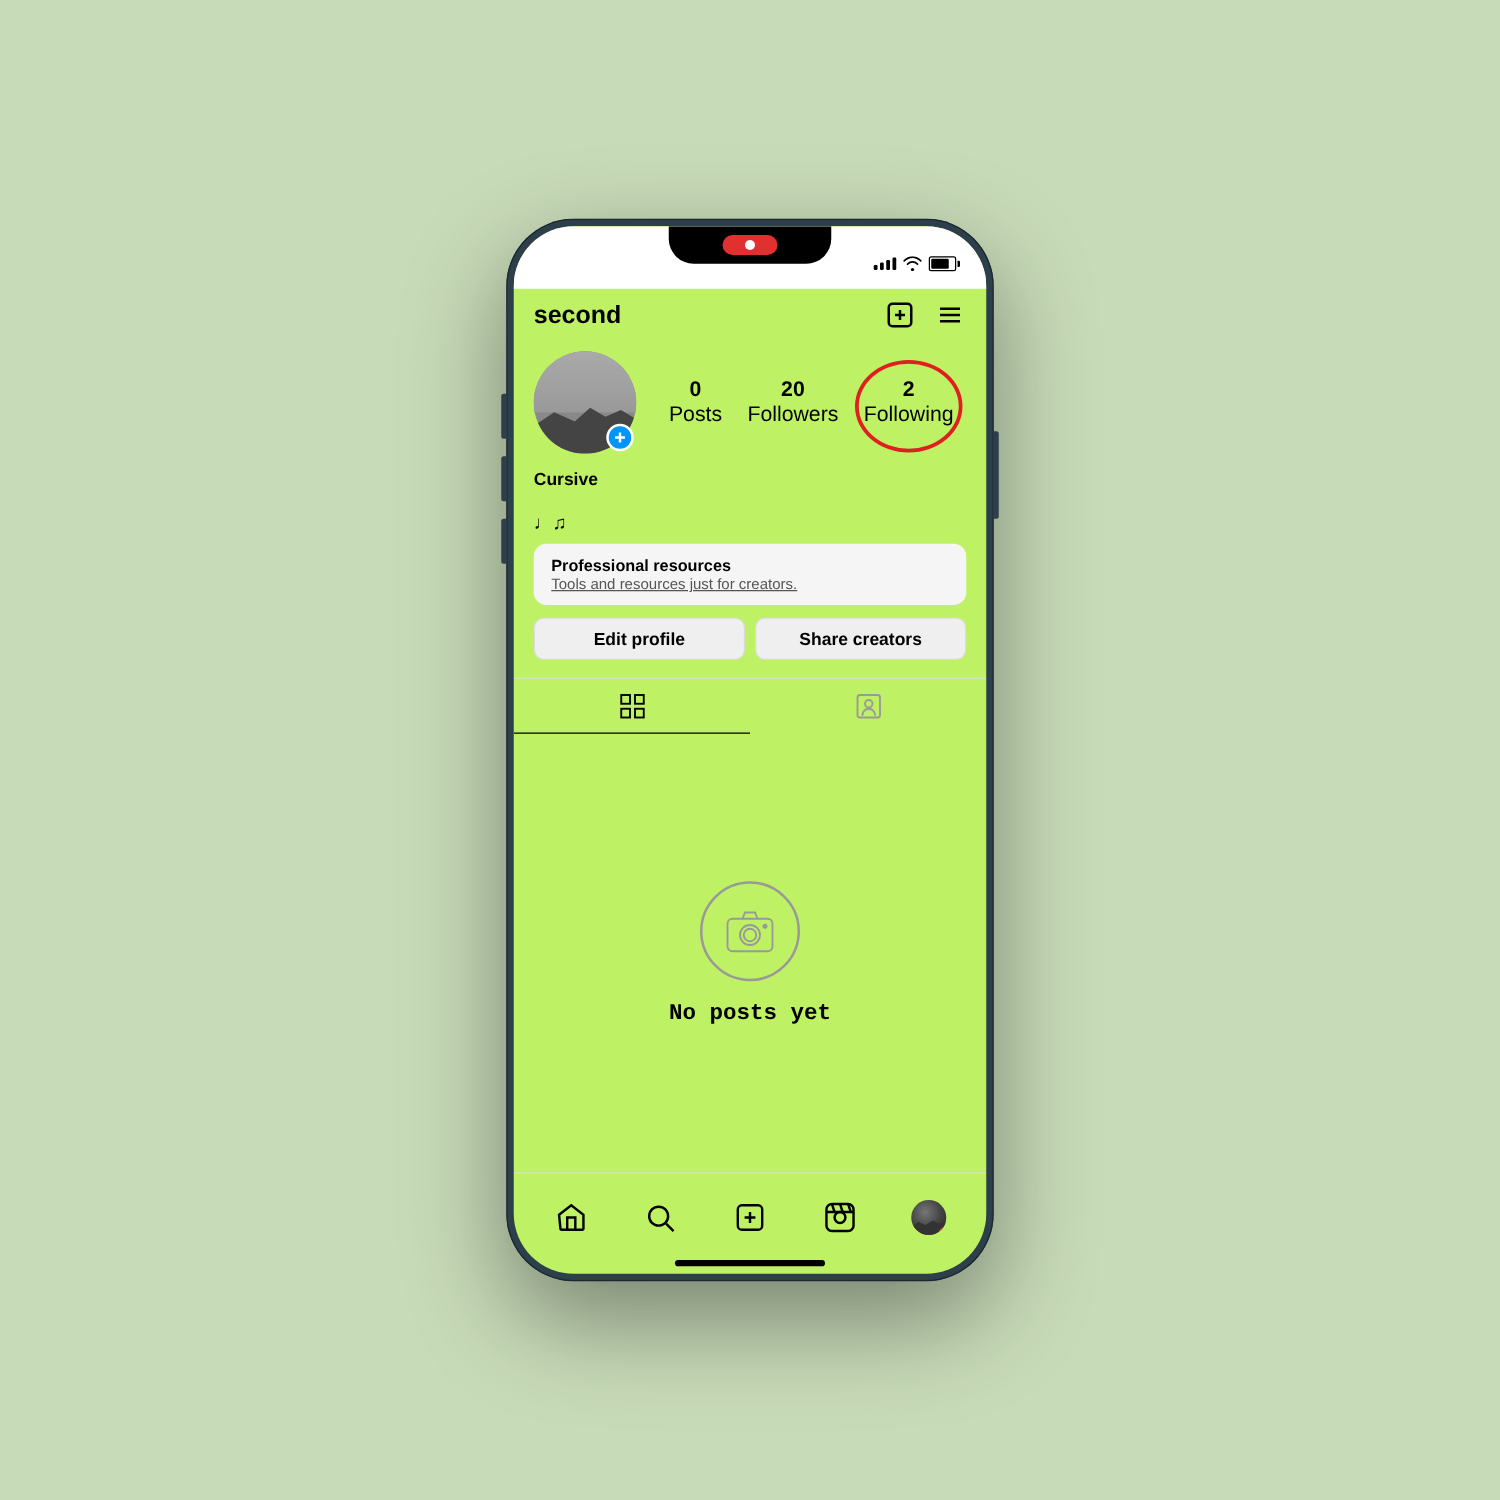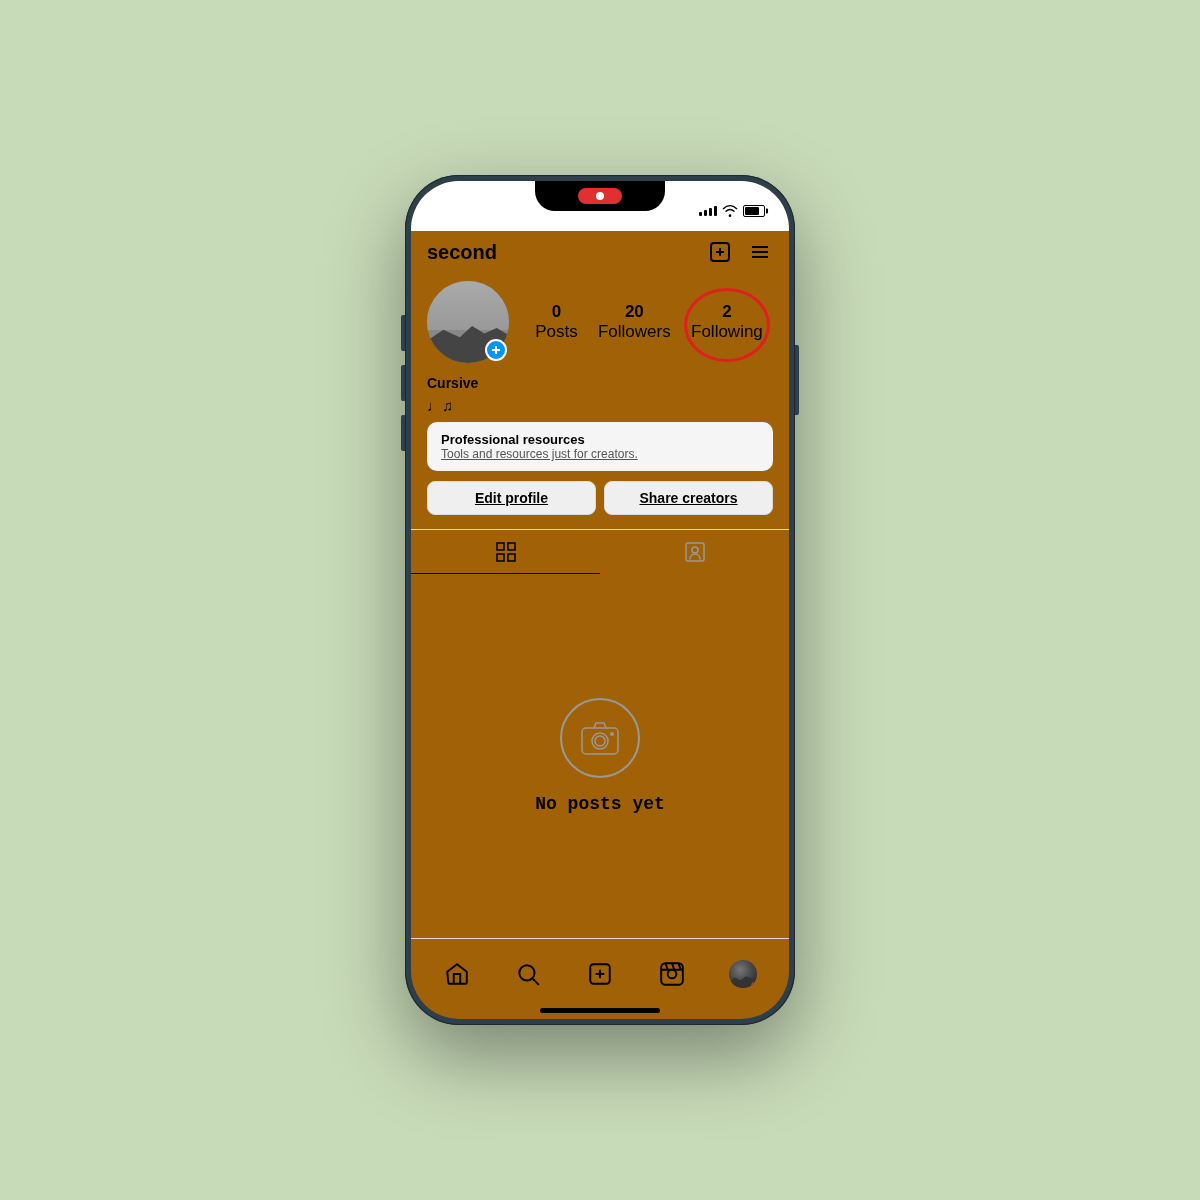--- a/index.html
+++ b/index.html
@@ -43,21 +43,21 @@
       top: 170px;
       width: 4px;
       height: 70px;
       background: #2d3f4a;
       border-radius: 0 2px 2px 0;
     }
 
     .phone-screen {
       width: 100%;
       height: 100%;
-      background: #a16207;
+      background: #bef264;
       border-radius: 48px;
       overflow: hidden;
       display: flex;
       flex-direction: column;
     }
 
     
     .status-bar {
       height: 50px;
       background: white;
@@ -260,21 +260,21 @@
       height: 68px;
       border: 3px solid #e02020;
       border-radius: 50%;
       pointer-events: none;
     }
 
     .profile-name {
       font-size: 14px;
       font-weight: 600;
       color: #000;
-      margin-bottom: 6px;
+      margin-bottom: 19px;
     }
 
     .profile-bio {
       font-size: 15px;
       color: #000;
     }
 
     
     .pro-dashboard {
       margin: 8px 0 10px;
@@ -294,21 +294,20 @@
       font-size: 12px;
       color: #555;
       text-decoration: underline;
     }
 
     
     .action-buttons {
       display: flex;
       gap: 8px;
       margin-bottom: 2px;
-      text-decoration: underline;
     }
 
     .action-btn {
       flex: 1;
       height: 34px;
       border: 1px solid #dbdbdb;
       background: #efefef;
       border-radius: 8px;
       font-size: 14px;
       font-weight: 600;

